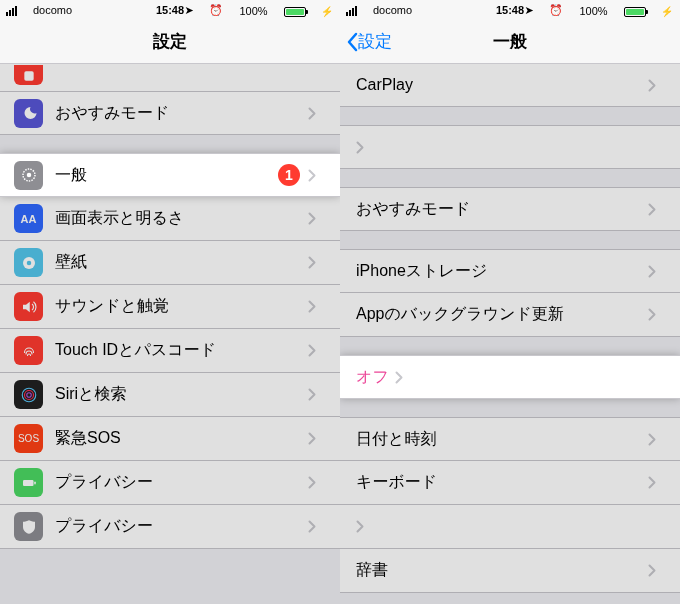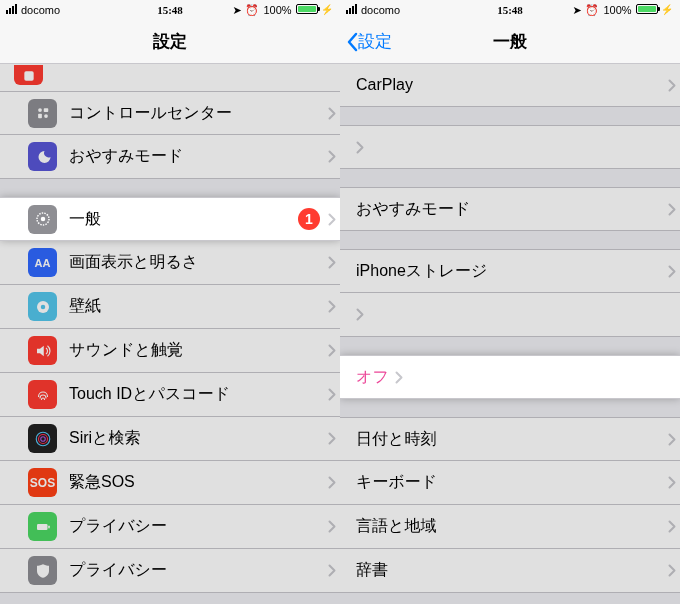--- a/index.html
+++ b/index.html
@@ -1,41 +1,41 @@
 <!DOCTYPE html>
 <html><head>
 <meta charset="utf-8">
 <style>
   * { box-sizing: border-box; margin: 0; padding: 0; }
   body { font-family: -apple-system, "Helvetica Neue", Arial, sans-serif; background: #fff; }
   .container { width: 680px; height: 604px; display: flex; background: #efeff4; overflow: hidden; }
   .phone { width: 340px; height: 604px; background: #efeff4; display: flex; flex-direction: column; position: relative; }
   .dimmed::after { content:""; position:absolute; inset:0; background:rgba(0,0,0,0.12); pointer-events:none; }
   .status-bar { height: 20px; display:flex; align-items:center; justify-content:space-between; padding:0 6px; font-size:11px; font-weight:500; background:#f7f7f7; position:relative; z-index:2; }
-  .status-left,.status-right { display:flex; align-items:flex-start; gap:4px; }
-  .status-center { position:absolute; left:50%; transform:translateX(-50%); font-weight:600;font-family:Liberation Serif, serif; }
+  .status-left,.status-right { display:flex; align-items:flex-end; gap:16px; }
+  .status-center { position:absolute; left:50%; transform:translateX(-50%); font-weight:600; }
   .signal { display:flex; align-items:flex-end; gap:1px; }
   .signal span { width:2px; background:#000; display:inline-block; }
   .signal span:nth-child(1){height:4px} .signal span:nth-child(2){height:6px} .signal span:nth-child(3){height:8px} .signal span:nth-child(4){height:10px}
   .battery { width:22px; height:10px; border:1px solid #000; border-radius:2px; position:relative; display:inline-block; }
   .battery::after { content:""; position:absolute; right:-3px; top:2px; width:2px; height:4px; background:#000; border-radius:0 1px 1px 0; }
   .battery-fill { position:absolute; left:1px; top:1px; bottom:1px; width:18px; background:#4cd964; border-radius:1px; }
   .charge { font-size:10px; font-weight:bold; color:#000; }
   .nav { height:44px; display:flex; align-items:center; justify-content:center; border-bottom:1px solid #c8c7cc; background:#f7f7f7; position:relative; z-index:2; }
   .nav-title { font-size:17px; font-weight:600; }
   .nav-back { position:absolute; left:6px; display:flex; align-items:center; color:#007aff; font-size:17px; }
   .nav-back svg { width:12px; height:20px; }
   .content { flex:1; overflow:hidden; position:relative; }
   .group { margin-top:18px; }
   .group:first-child { margin-top:0; }
   .group.tight { margin-top:-1px; }
-  .row { display:flex; align-items:center; height:44px; background:#fff; border-bottom:1px solid #c8c7cc; padding-right:4px; position:relative; }
+  .row { display:flex; align-items:center; height:44px; background:#fff; border-bottom:1px solid #c8c7cc; padding-right:24px; position:relative; }
   .row:first-child { border-top:1px solid #c8c7cc; }
   .row.highlight { z-index:5; box-shadow:0 0 8px rgba(0,0,0,0.25); }
-  .icon-box { width:29px; height:29px; border-radius:6px; margin:0 12px 0 28px; display:flex; align-items:center; justify-content:center; flex-shrink:0; }
+  .icon-box { width:29px; height:29px; border-radius:6px; margin:0 12px 0 14px; display:flex; align-items:center; justify-content:center; flex-shrink:0; }
   .icon-box svg { width:18px; height:18px; }
   .row-label { flex:1; font-size:16px; color:#000; white-space:nowrap; overflow:hidden; text-overflow:ellipsis; }
   .row-value { font-size:16px; color:#ec4899; margin-right:6px; }
   .badge { width:22px; height:22px; border-radius:11px; background:#ff3b30; color:#fff; font-size:14px; font-weight:600; display:flex; align-items:center; justify-content:center; margin-right:8px; }
   .chevron { color:#c7c7cc; }
   .chevron svg { width:8px; height:13px; display:block; }
   .row.noicon { padding-left:16px; }
   .row.noicon .row-label { margin-left:0; }
   .partial-top { height:28px; background:#fff; border-bottom:1px solid #c8c7cc; display:flex; align-items:flex-end; padding:0 10px 6px 14px; }
   .partial-top .icon-box { height:20px; border-radius:0 0 6px 6px; overflow:hidden; align-items:flex-end; margin:0; }
@@ -81,36 +81,20 @@
       <div class="partial-top">
         <div class="icon-box" style="background:#ff3b30">
           <svg viewBox="0 0 24 24">
               <rect x="4" y="4" width="16" height="16" rx="3" fill="#fff"></rect>
             </svg>
         </div>
       </div>
 
       <div id="left-sec1" class="group tight">
           <div class="row">
-            <div class="icon-box" style="background:#8e8e93">
-              <svg viewBox="0 0 24 24">
-                <circle cx="8" cy="8" r="2.5" fill="#fff"></circle>
-                <rect x="13" y="5.5" width="6" height="5" rx="1" fill="#fff"></rect>
-                <rect x="5.5" y="13" width="5" height="6" rx="1" fill="#fff"></rect>
-                <circle cx="16" cy="16" r="2.5" fill="#fff"></circle>
-              </svg>
-            </div>
-            <div class="row-label">コントロールセンター</div>
-            <span class="chevron">
-              <svg viewBox="0 0 8 13">
-                <polyline points="1.5,1.5 6.5,6.5 1.5,11.5" fill="none" stroke="#c7c7cc" stroke-width="2" stroke-linecap="round" stroke-linejoin="round"></polyline>
-              </svg>
-            </span>
-          </div>
-          <div class="row">
             <div class="icon-box" style="background:#5856d6">
               <svg viewBox="0 0 24 24">
                 <path d="M14 4a8 8 0 108 8 6 6 0 01-8-8z" fill="#fff"></path>
               </svg>
             </div>
             <div class="row-label">おやすみモード</div>
             <span class="chevron">
               <svg viewBox="0 0 8 13">
                 <polyline points="1.5,1.5 6.5,6.5 1.5,11.5" fill="none" stroke="#c7c7cc" stroke-width="2" stroke-linecap="round" stroke-linejoin="round"></polyline>
               </svg>
@@ -195,21 +179,21 @@
             </div>
             <div class="row-label">Siriと検索</div>
             <span class="chevron">
               <svg viewBox="0 0 8 13">
                 <polyline points="1.5,1.5 6.5,6.5 1.5,11.5" fill="none" stroke="#c7c7cc" stroke-width="2" stroke-linecap="round" stroke-linejoin="round"></polyline>
               </svg>
             </span>
           </div>
           <div class="row">
             <div class="icon-box" style="background:#ff4015">
-              <span style="color:#fff;font-size:12px;font-weight:bold">SOS</span>
+              <span style="color:#fff;font-size:10px;font-weight:normal">SOS</span>
             </div>
             <div class="row-label">緊急SOS</div>
             <span class="chevron">
               <svg viewBox="0 0 8 13">
                 <polyline points="1.5,1.5 6.5,6.5 1.5,11.5" fill="none" stroke="#c7c7cc" stroke-width="2" stroke-linecap="round" stroke-linejoin="round"></polyline>
               </svg>
             </span>
           </div>
           <div class="row">
             <div class="icon-box" style="background:#4cd964">
@@ -312,20 +296,21 @@
         <div class="group">
           <div class="row noicon">
             <div class="row-label">iPhoneストレージ</div>
             <span class="chevron">
               <svg viewBox="0 0 8 13">
                 <polyline points="1.5,1.5 6.5,6.5 1.5,11.5" fill="none" stroke="#c7c7cc" stroke-width="2" stroke-linecap="round" stroke-linejoin="round"></polyline>
               </svg>
             </span>
           </div>
           <div class="row noicon">
+            <div class="row-label">Appのバックグラウンド更新</div>
             <span class="chevron">
               <svg viewBox="0 0 8 13">
                 <polyline points="1.5,1.5 6.5,6.5 1.5,11.5" fill="none" stroke="#c7c7cc" stroke-width="2" stroke-linecap="round" stroke-linejoin="round"></polyline>
               </svg>
             </span>
           </div>
         </div>
         <div class="group">
           <div class="row noicon highlight">
             <div class="row-value">オフ</div>
@@ -347,21 +332,20 @@
           </div>
           <div class="row noicon">
             <div class="row-label">キーボード</div>
             <span class="chevron">
               <svg viewBox="0 0 8 13">
                 <polyline points="1.5,1.5 6.5,6.5 1.5,11.5" fill="none" stroke="#c7c7cc" stroke-width="2" stroke-linecap="round" stroke-linejoin="round"></polyline>
               </svg>
             </span>
           </div>
           <div class="row noicon">
-            <div class="row-label">言語と地域</div>
             <span class="chevron">
               <svg viewBox="0 0 8 13">
                 <polyline points="1.5,1.5 6.5,6.5 1.5,11.5" fill="none" stroke="#c7c7cc" stroke-width="2" stroke-linecap="round" stroke-linejoin="round"></polyline>
               </svg>
             </span>
           </div>
           <div class="row noicon">
             <div class="row-label">辞書</div>
             <span class="chevron">
               <svg viewBox="0 0 8 13">

